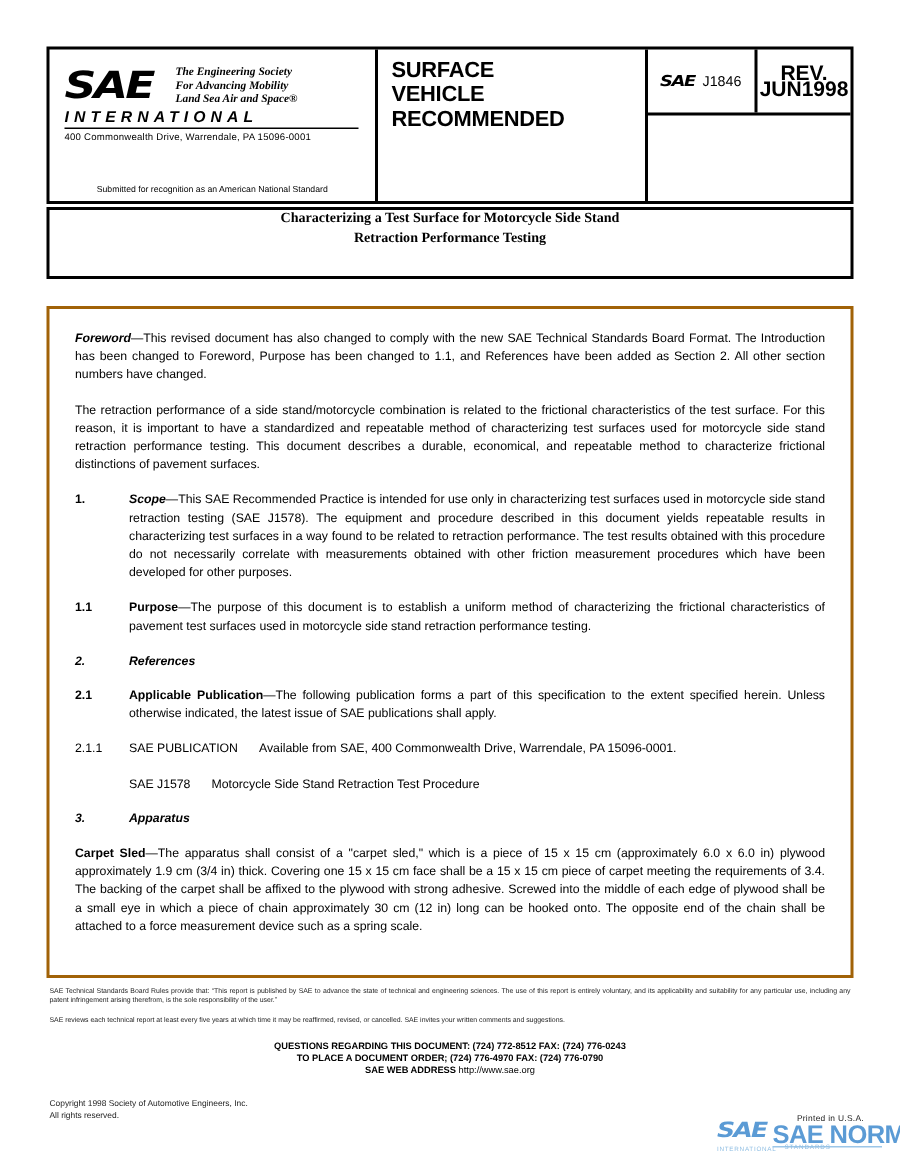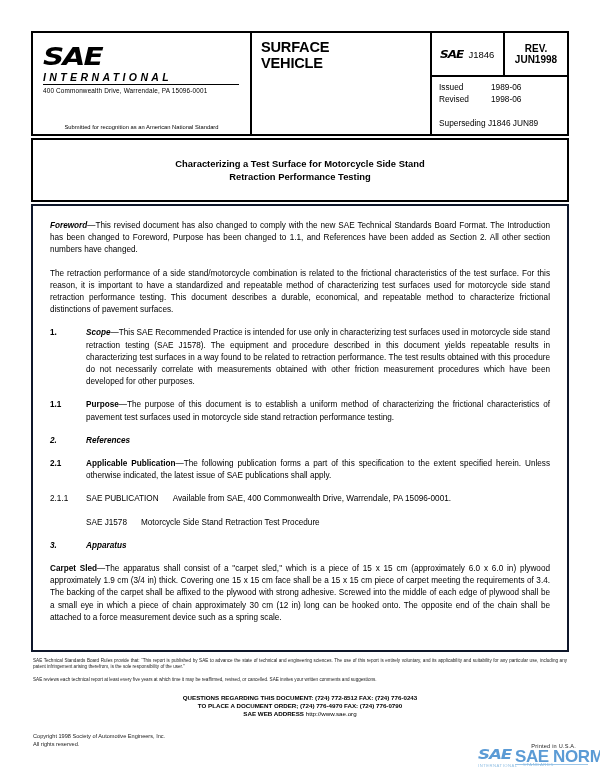--- a/index.html
+++ b/index.html
@@ -154,21 +154,21 @@
     font-weight: normal;
     margin-left: 9px;
     color: #000;
   }
   .rev-label {
     width: 62px;
     display: flex;
     flex-direction: column;
     align-items: center;
     justify-content: center;
-    font-size: 10px;
+    font-size: 14px;
     font-weight: bold;
     line-height: 11px;
     color: #000;
   }
   .rev-bottom {
     flex: 1;
     position: relative;
     padding: 5px 0 0 7px;
     font-size: 8.3px;
     color: #000;
@@ -185,42 +185,42 @@
     bottom: 6px;
     font-size: 8.3px;
     color: #000;
   }
 
   
   .titlebox {
     position: absolute;
     left: 31px; top: 138px;
     width: 538px;
-    height: 64px;
+    height: 48px;
     border: 2px solid #000;
     box-sizing: border-box;
     display: flex;
-    align-items: center;
     justify-content: center;
+    font-family: Liberation Serif, serif;
   }
   .doc-title {
     text-align: center;
     font-size: 9.4px;
     font-weight: bold;
     line-height: 13px;
     color: #000;
   }
 
   
   .bodybox {
     position: absolute;
     left: 31px; top: 204px;
     width: 538px;
     height: 448px;
-    border: 2px solid #0f172a;
+    border: 2px solid #a16207;
     box-sizing: border-box;
     padding: 14px 17px 0 17px;
   }
   .para {
     font-size: 8.2px;
     line-height: 12.2px;
     text-align: justify;
     color: #000;
     margin-bottom: 11px;
   }
@@ -342,54 +342,51 @@
 <body>
 
 <div class="page">
 
   <div class="hdr">
 
     <div class="hdr-left">
       <div class="sae-lockup">
         <div class="sae-row">
           <div class="sae-mark">SAE</div>
+          <div class="sae-tag">
+            <div>The Engineering Society</div>
+            <div>For Advancing Mobility</div>
+            <div><span>Land Sea Air and Space</span><span>®</span></div>
+          </div>
         </div>
         <div class="sae-intl">INTERNATIONAL</div>
         <div class="sae-addr">400 Commonwealth Drive, Warrendale, PA 15096-0001</div>
       </div>
       <div class="submitted">Submitted for recognition as an American National Standard</div>
     </div>
 
     <div class="hdr-mid">
       <div class="hdr-title">
         <div>SURFACE</div>
         <div>VEHICLE</div>
+        <div>RECOMMENDED</div>
       </div>
     </div>
 
     <div class="hdr-right">
       <div class="rev-top">
         <div class="rev-num">
           <span class="mini-sae">SAE</span>
           <span class="docnum">J1846</span>
         </div>
         <div class="rev-label">
           <span>REV.</span>
           <span>JUN1998</span>
         </div>
       </div>
-      <div class="rev-bottom">
-        <div class="dates-grid">
-          <span>Issued</span>
-          <span>1989-06</span>
-          <span>Revised</span>
-          <span>1998-06</span>
-        </div>
-        <div class="superseding">Superseding J1846 JUN89</div>
-      </div>
     </div>
   </div>
 
   <div class="titlebox">
     <div class="doc-title">
       <div>Characterizing a Test Surface for Motorcycle Side Stand</div>
       <div>Retraction Performance Testing</div>
     </div>
   </div>
 

